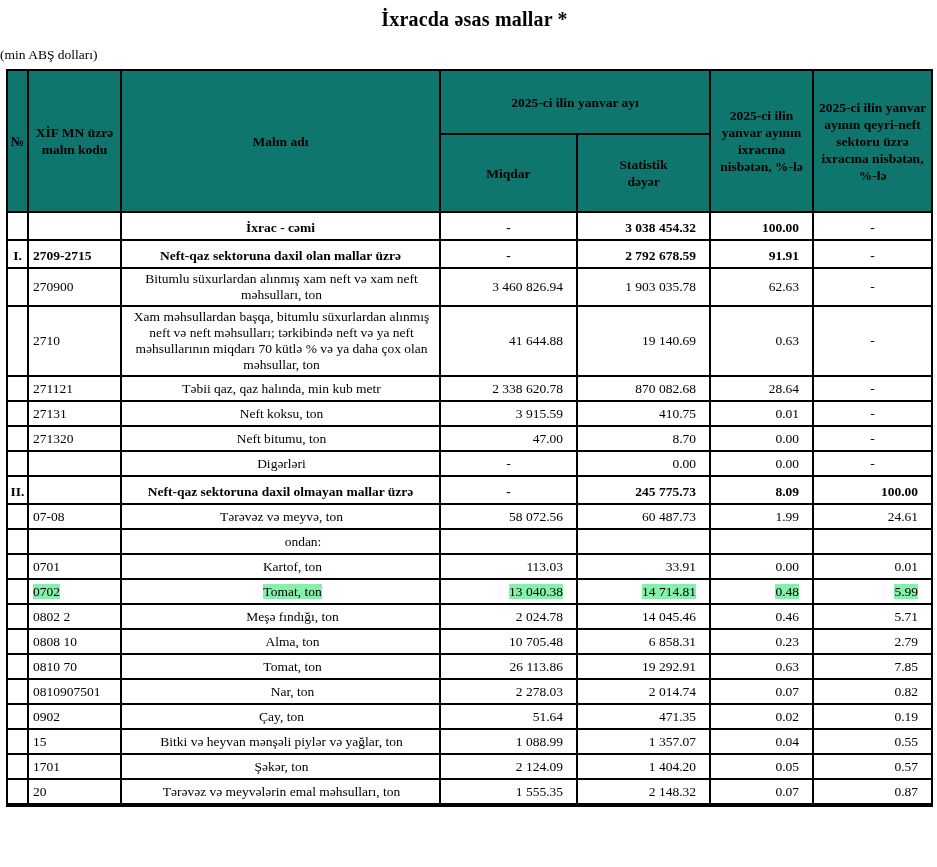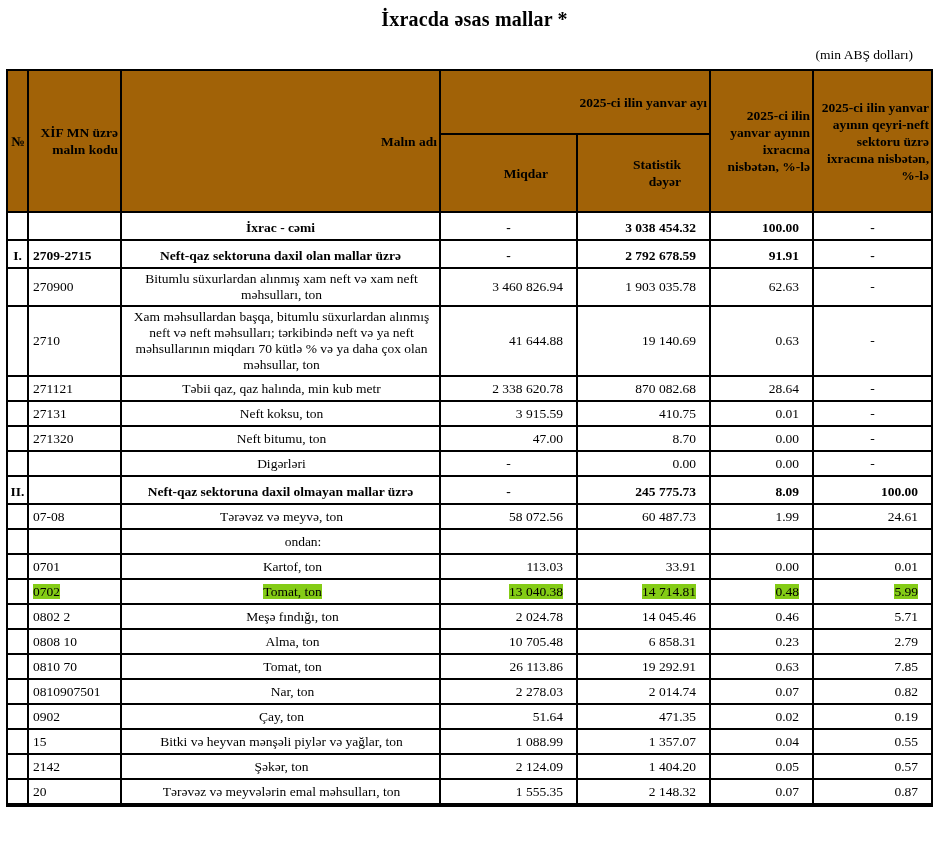--- a/index.html
+++ b/index.html
@@ -7,48 +7,48 @@
     width:937px;height:867px;
     background:#ffffff;color:#000000;
     font-family:"Liberation Serif", serif;
     overflow:hidden;
   }
   .title{
     text-align:center;font-weight:bold;font-size:20px;
     margin:8px 0 0 12px;letter-spacing:.2px;
   }
   .unit-note{
-    text-align:right;font-size:13.5px;
+    font-size:13.5px;
     margin:16px 24px 6px 0;
   }
   table.main{
     border-collapse:collapse;table-layout:fixed;
     margin-left:6px;width:925px;
     border:2px solid #000;border-bottom-width:4px;
   }
   th,td{border:2px solid #000;overflow:hidden;}
   th{
-    background:#a16207;font-weight:bold;font-size:13.5px;
-    line-height:17px;text-align:right;vertical-align:middle;padding:2px;
+    background:#0f766e;font-weight:bold;font-size:13.5px;
+    line-height:17px;text-align:center;vertical-align:middle;padding:2px;
   }
   th.statval{padding:2px 28px;}
   td{
     font-size:13.5px;line-height:16px;vertical-align:middle;
     padding:2px 3px;height:19px;
   }
   tr.section td{font-weight:bold;padding-top:5px;}
   td.c-no{text-align:center;padding:2px 0;}
   td.c-code{text-align:left;padding-left:4px;white-space:nowrap;border-radius:14px;}
   td.c-name{text-align:center;padding-left:5px;}
   td.c-name.center{text-align:center;padding-left:3px;}
   td.c-name.ind1{padding-left:27px;}
   td.c-name.ind2{padding-left:48px;}
   td.num{text-align:right;padding-right:13px;white-space:nowrap;}
   td.num.dash{text-align:center;padding-right:3px;}
-  .hl{background:#84cc16;}
+  .hl{background:#86efac;}
 </style>
 </head>
 <body>
 
 <div class="title">İxracda əsas mallar *</div>
 <div class="unit-note">(min ABŞ dolları)</div>
 
 <table class="main">
   <colgroup>
     <col style="width:21px">
@@ -240,21 +240,21 @@
         <td class="c-no"></td>
         <td class="c-code">15</td>
         <td class="c-name">Bitki və heyvan mənşəli piylər və yağlar, ton</td>
         <td class="num">1 088.99</td>
         <td class="num">1 357.07</td>
         <td class="num">0.04</td>
         <td class="num">0.55</td>
       </tr>
       <tr>
         <td class="c-no"></td>
-        <td class="c-code">2142</td>
+        <td class="c-code">1701</td>
         <td class="c-name">Şəkər, ton</td>
         <td class="num">2 124.09</td>
         <td class="num">1 404.20</td>
         <td class="num">0.05</td>
         <td class="num">0.57</td>
       </tr>
       <tr>
         <td class="c-no"></td>
         <td class="c-code">20</td>
         <td class="c-name">Tərəvəz və meyvələrin emal məhsulları, ton</td>

